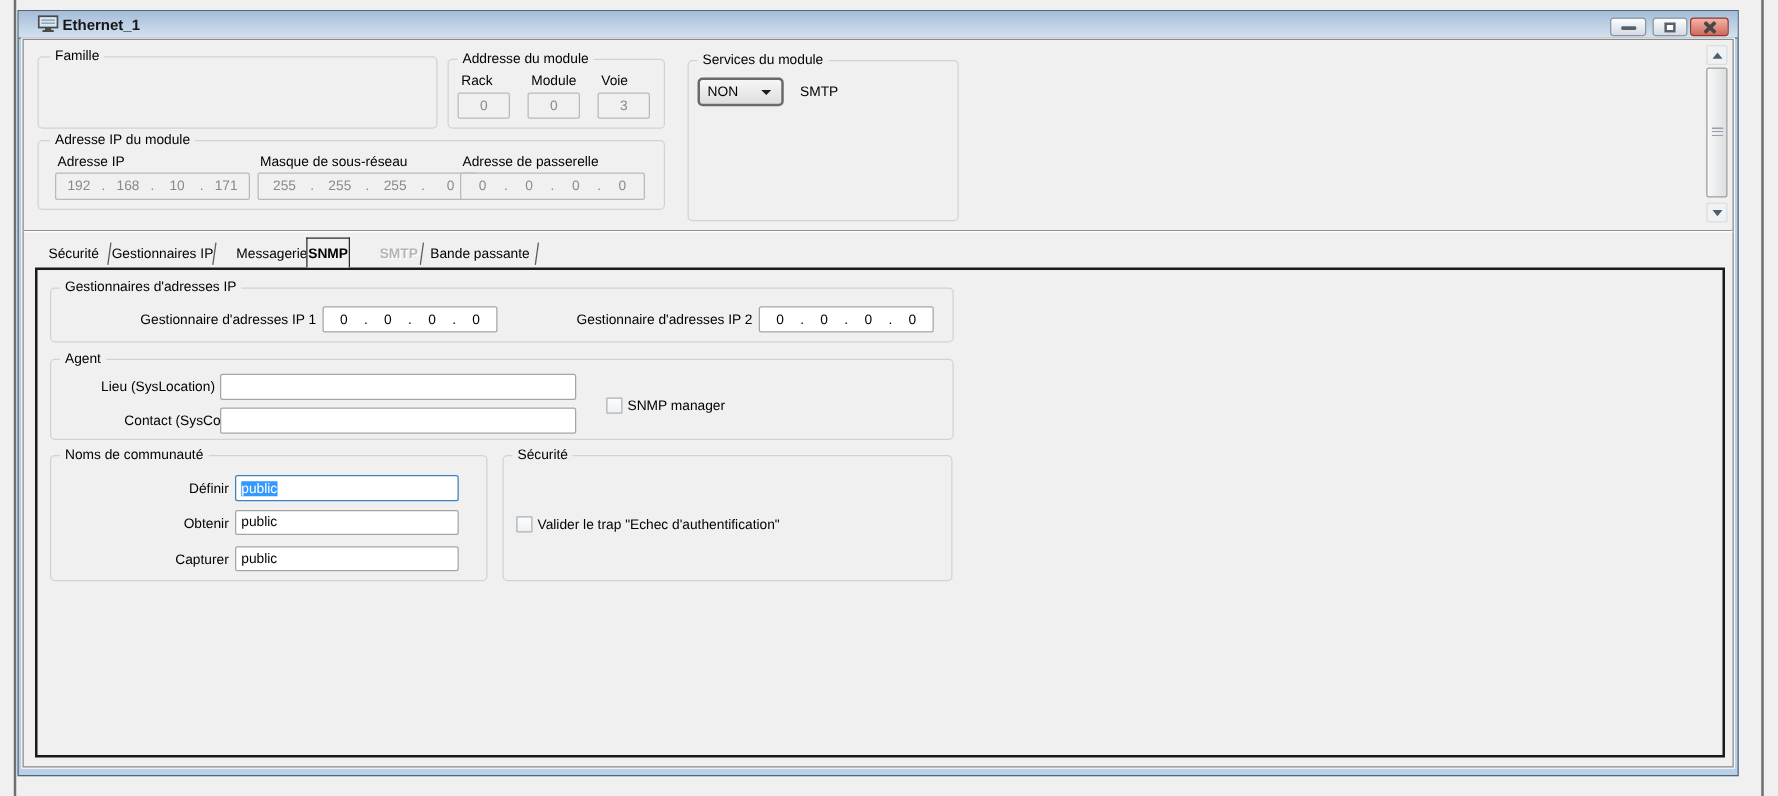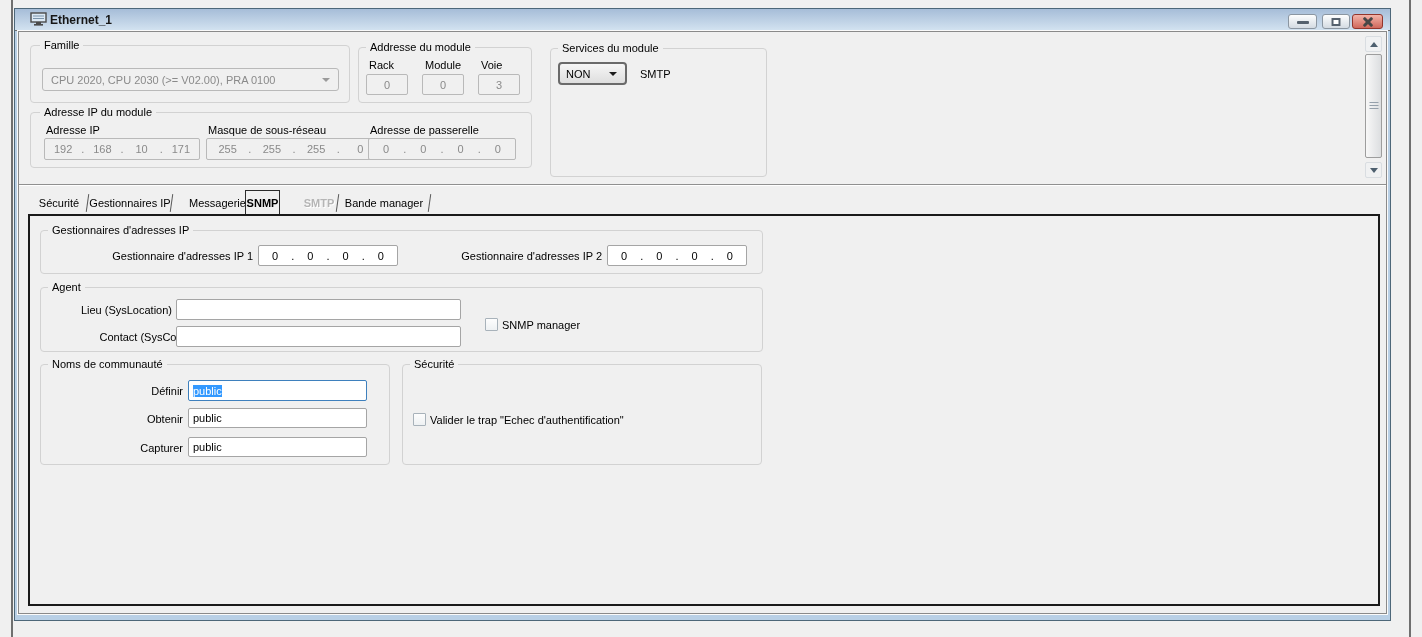--- a/index.html
+++ b/index.html
@@ -97,24 +97,20 @@
   </div>
   <div class="win-btn btn-red" style="left:1352px;width:31px;">
     <span class="glyph-x1"></span>
     <span class="glyph-x2"></span>
   </div>
 
   <div class="client"></div>
 
   <div class="group" style="left:30px;top:45px;width:320px;height:58px;"></div>
   <div class="glabel" style="left:40px;top:39px;">Famille</div>
-  <div class="combo-disabled" style="left:42px;top:68px;width:297px;height:23px;">
-    <span>CPU 2020, CPU 2030 (&gt;= V02.00), PRA 0100</span>
-    <span class="tri-down"></span>
-  </div>
 
   <div class="group" style="left:358px;top:47px;width:174px;height:56px;"></div>
   <div class="glabel" style="left:366px;top:41px;">Addresse du module</div>
   <div class="lbl" style="left:369px;top:58px;">Rack</div>
   <div class="lbl" style="left:425px;top:58px;">Module</div>
   <div class="lbl" style="left:481px;top:58px;">Voie</div>
   <div class="dfield center" style="left:366px;top:74px;width:42px;height:21px;">
     <span>0</span>
   </div>
   <div class="dfield center" style="left:422px;top:74px;width:42px;height:21px;">
@@ -187,21 +183,21 @@
   <div class="tab" style="left:172px;width:91px;">
     <span>Messagerie</span><span class="sep"></span>
   </div>
   <div class="tab-active" style="left:245px;width:35px;">
     <span>SNMP</span>
   </div>
   <div class="tab tab-disabled" style="left:300px;width:38px;">
     <span>SMTP</span><span class="sep"></span>
   </div>
   <div class="tab" style="left:338px;width:92px;">
-    <span>Bande manager</span><span class="sep"></span>
+    <span>Bande passante</span><span class="sep"></span>
   </div>
 
   <div class="frame"></div>
 
   <div class="group" style="left:40px;top:230px;width:723px;height:44px;z-index:2;"></div>
   <div class="glabel" style="left:48px;top:224px;z-index:2;">Gestionnaires d'adresses IP</div>
   <div class="rlbl" style="left:100px;top:249px;width:153px;z-index:2;">Gestionnaire d'adresses IP 1</div>
   <div class="wfield ipbox" style="left:258px;top:245px;width:140px;height:21px;z-index:2;">
     <span class="octet">0</span>
       <span class="dot">.</span>

